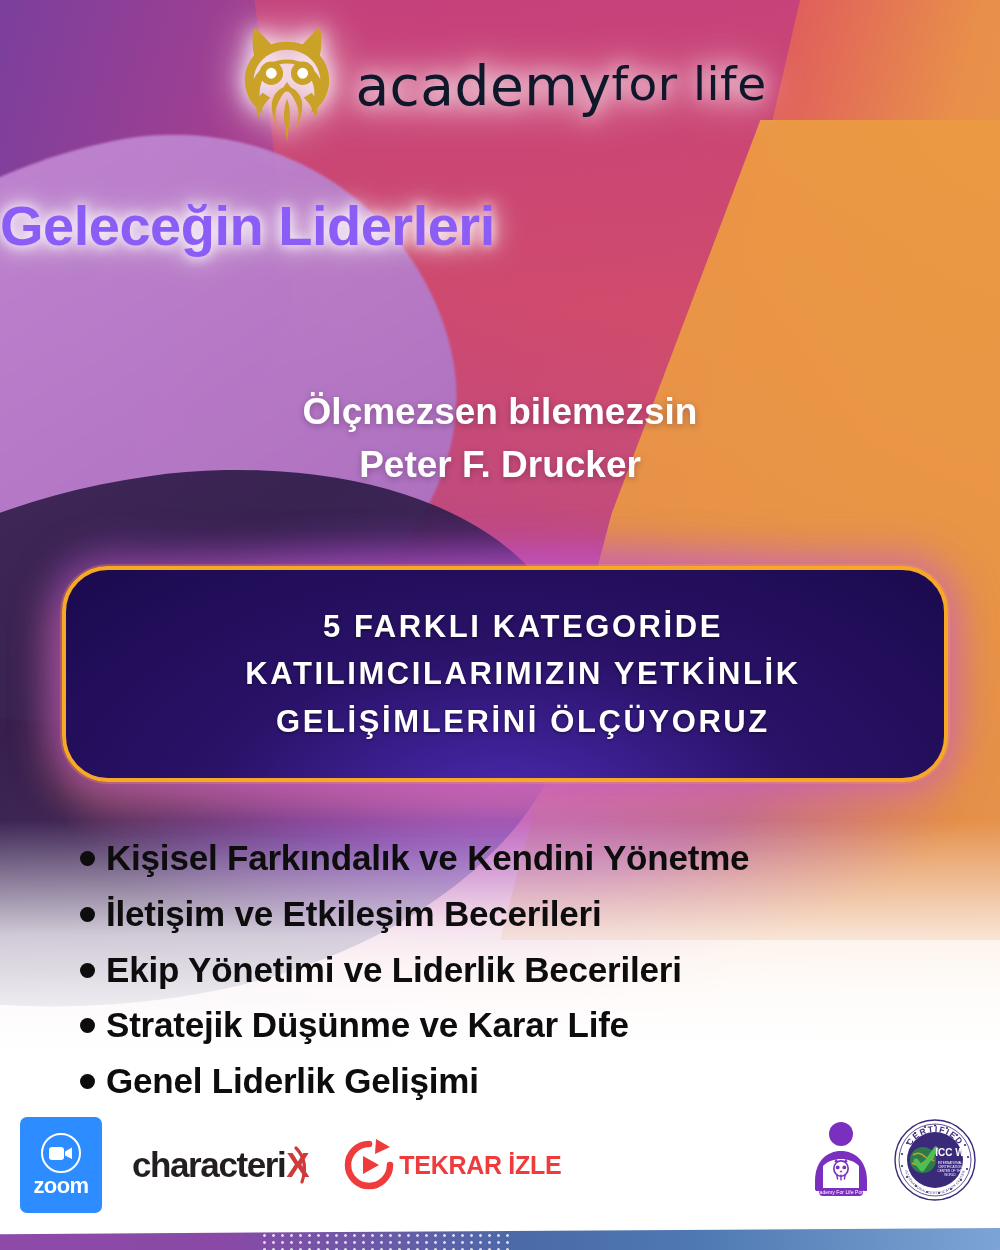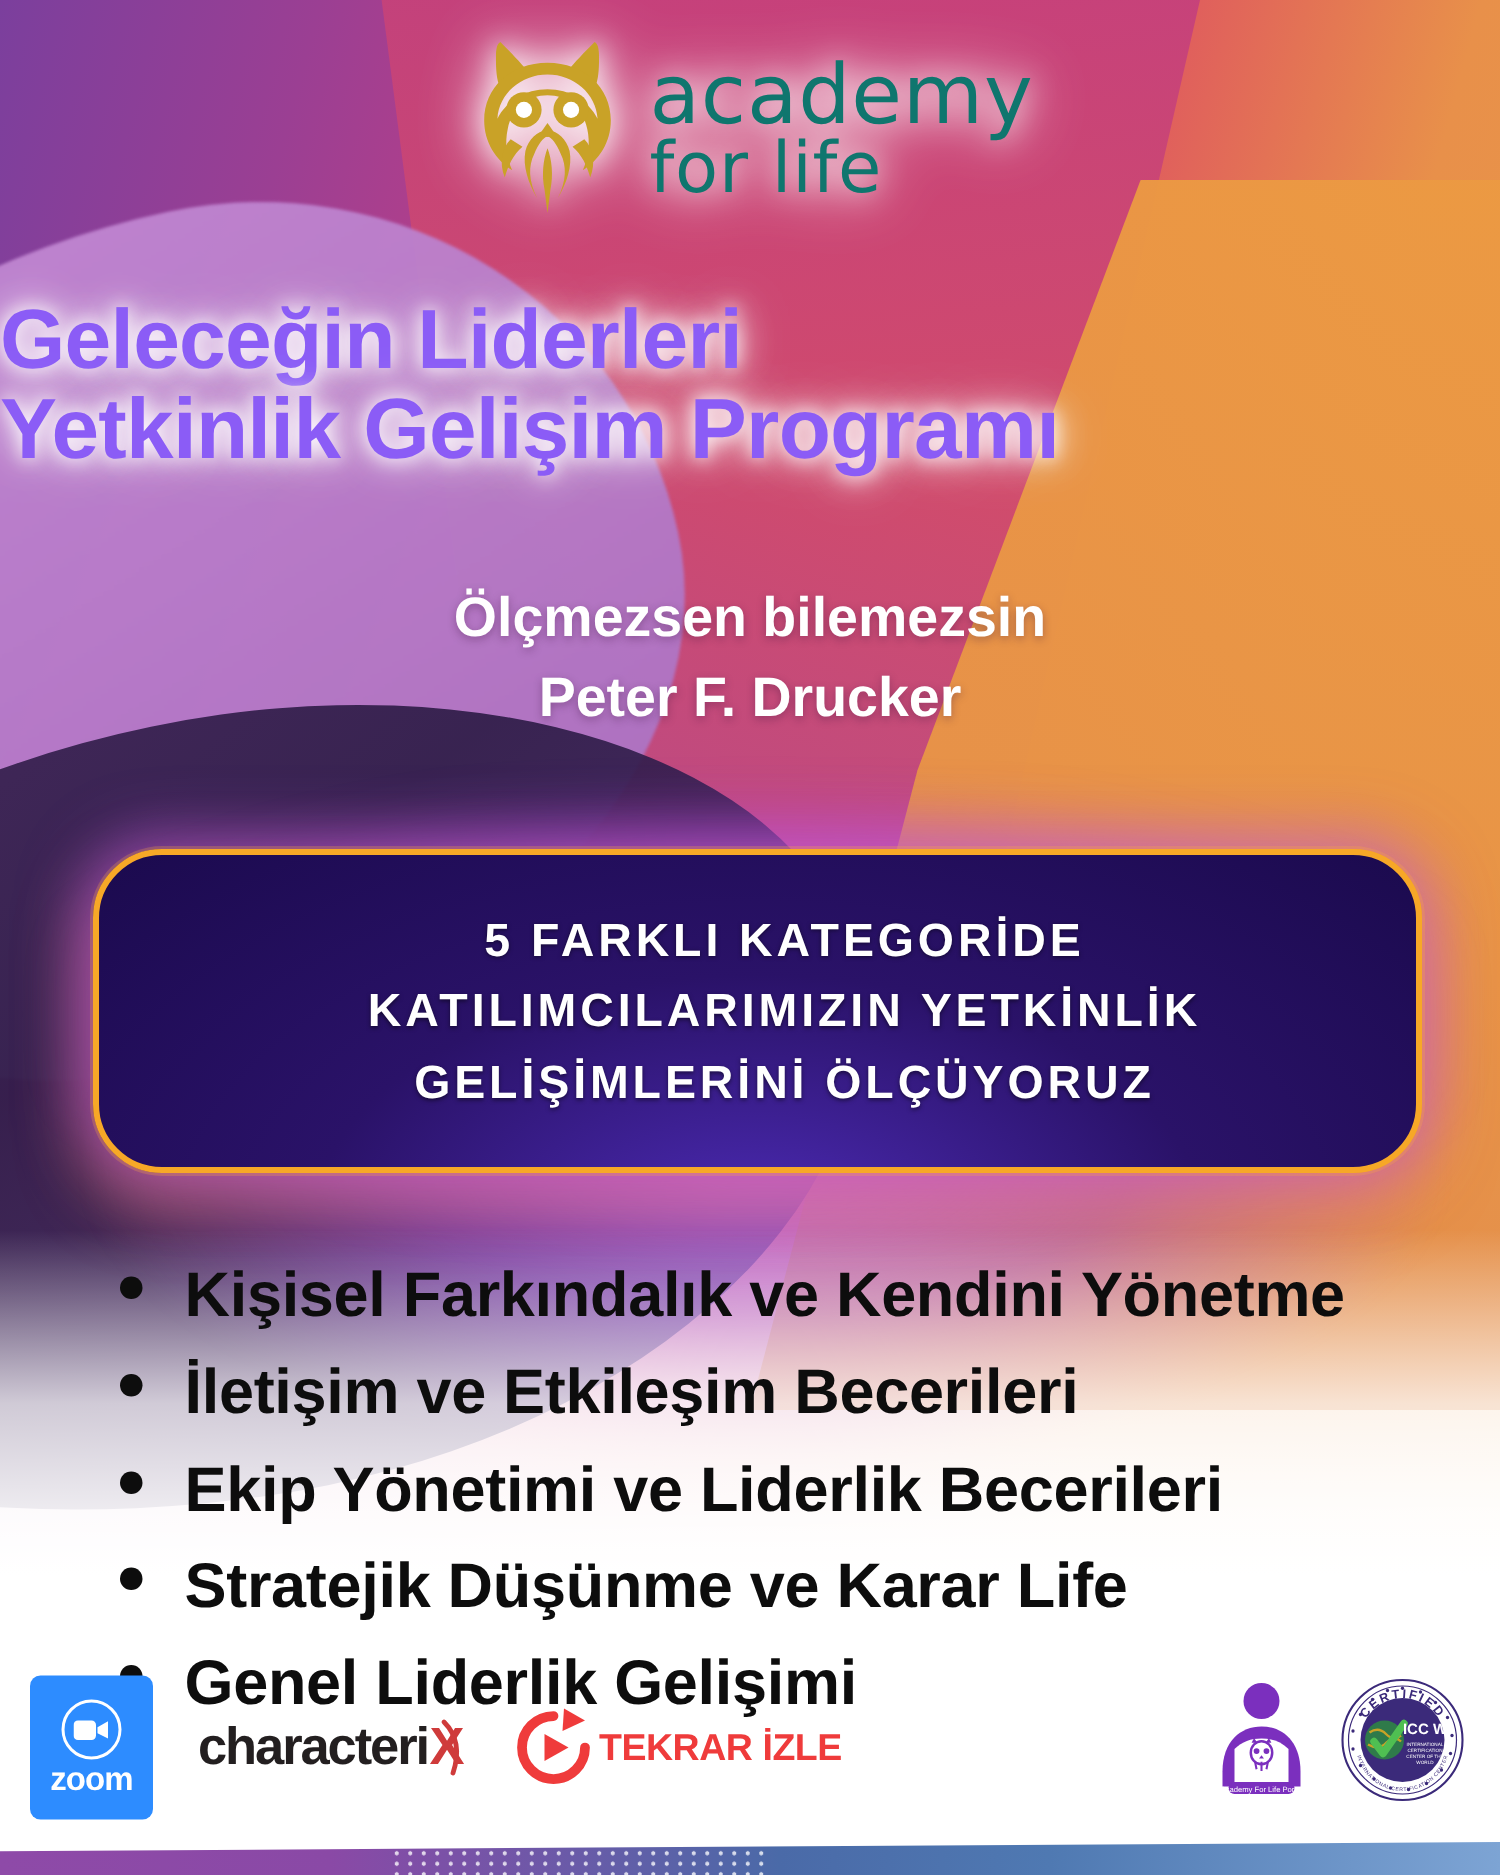--- a/index.html
+++ b/index.html
@@ -129,23 +129,23 @@
     display: flex;
     align-items: center;
     justify-content: center;
     gap: 14px;
     filter: drop-shadow(0 0 10px rgba(255,255,255,0.95))
             drop-shadow(0 0 20px rgba(255,255,255,0.75));
   }
   .owl-icon { width: 108px; height: 120px; display:block; }
   .logo-words {
     display: flex;
-    flex-direction: column;
+    flex-direction: row;
     line-height: 0.95;
-    color: #0f766e;
+    color: #0f172a;
   }
   .logo-academy {
     font-size: 55px;
     font-weight: 400;
     letter-spacing: 0.5px;
     font-family: "DejaVu Sans", sans-serif;
   }
   .logo-forlife {
     font-size: 47px;
     font-weight: 400;
@@ -236,25 +236,25 @@
   .bullets {
     position: absolute;
     left: 80px;
     top: 836px;
     width: 880px;
     list-style: none;
   }
   .bullet-item {
     display: flex;
     align-items: flex-start;
-    gap: 28px;
+    gap: 11px;
     margin-bottom: 11px;
     color: #0d0d0d;
     font-weight: 700;
-    font-size: 42px;
+    font-size: 35px;
     line-height: 1.28;
     letter-spacing: -0.2px;
   }
   .bullet-dot {
     width: 15px;
     height: 15px;
     background: #0d0d0d;
     border-radius: 50%;
     flex: 0 0 auto;
     margin-top: 15px;
@@ -397,21 +397,20 @@
         </g>
       </svg>
       <div class="logo-words">
         <span class="logo-academy">academy</span>
         <span class="logo-forlife">for life</span>
       </div>
     </div>
 
     <div class="title-block">
       <span class="title-line-1">Geleceğin Liderleri</span>
-      <span class="title-line-2">Yetkinlik Gelişim Programı</span>
     </div>
 
     <div class="quote-block">
       <span class="quote-line">Ölçmezsen bilemezsin</span>
       <span class="quote-line">Peter F. Drucker</span>
     </div>
 
     <div class="highlight-wrap">
       <div class="highlight-glow"></div>
       <div class="highlight-box">

